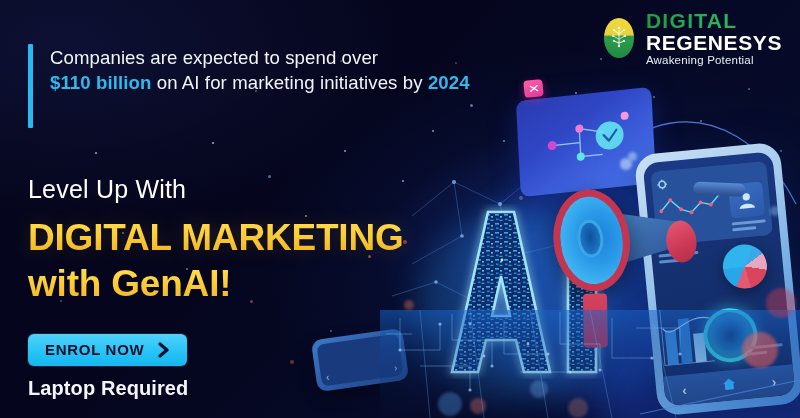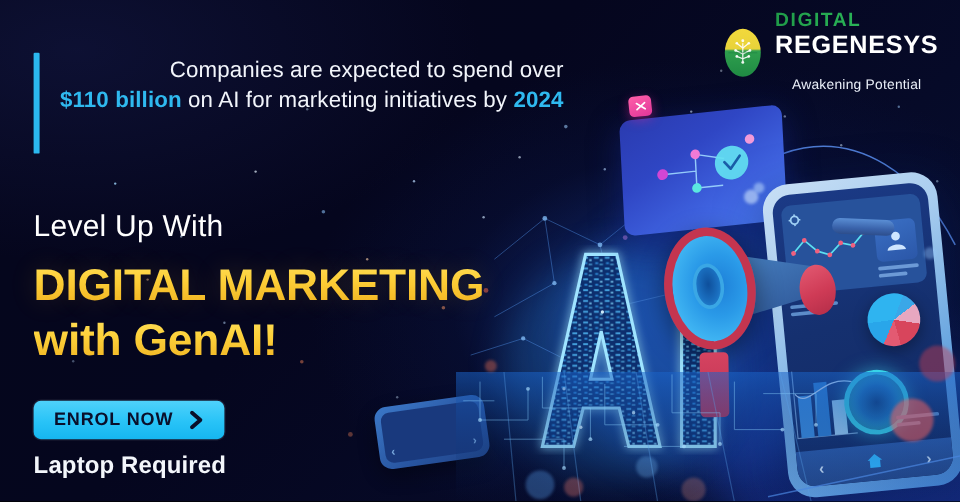--- a/index.html
+++ b/index.html
@@ -23,38 +23,38 @@
 
   
   .glow { position:absolute; border-radius:50%; filter:blur(14px); pointer-events:none; }
 
   
   .quote-wrap {
     position:absolute; left:28px; top:44px; width:560px;
     display:flex; gap:17px;
   }
   .cyan-bar { width:5px; height:84px; background:#2bb8ef; border-radius:1px; flex:none; }
-  .quote-lines { padding-top:1px;text-align:right; }
+  .quote-lines { padding-top:1px; }
   .q-line {
     font-size:18.6px; line-height:25px; color:#f2f5fb;
     font-weight:400; letter-spacing:.1px; white-space:nowrap;
   }
   .q-line.second { font-size:18.6px; }
   .q-strong { color:#2fb9ef; font-weight:700; }
   .q-src { margin-top:11px; font-size:11.8px; color:#e9edf6; font-weight:600; letter-spacing:.15px; }
 
   
   .logo { position:absolute; right:18px; top:10px; display:flex; align-items:center; gap:7px; }
   .logo-mark { width:40px; height:46px; flex:none; position:relative; }
   .logo-text { line-height:1; }
-  .lt1 { font-size:16px; font-weight:800; letter-spacing:1.3px; color:#1f9c4a;
+  .lt1 { font-size:21px; font-weight:800; letter-spacing:1.3px; color:#1f9c4a;
          background:linear-gradient(90deg,#1f9b48 0%,#2bb558 55%,#22a64e 100%);
          -webkit-background-clip:text; background-clip:text; -webkit-text-fill-color:transparent; }
   .lt2 { font-size:21px; font-weight:800; letter-spacing:.6px; color:#ffffff; margin-top:1px; }
-  .lt3 { font-size:11.5px; font-weight:400; letter-spacing:.2px; color:#e9eef7; margin-top:18px; text-align:center; }
+  .lt3 { font-size:11.5px; font-weight:400; letter-spacing:.2px; color:#e9eef7; margin-top:2px; text-align:left; }
 
   
   .headline { position:absolute; left:28px; top:176px; }
   .h-small { font-size:25px; color:#ffffff; font-weight:400; letter-spacing:.2px; line-height:1.1; }
   .h-big {
     font-size:37px; font-weight:800; letter-spacing:-.2px; line-height:1.16; margin-top:13px;
     background:linear-gradient(180deg,#ffe05c 0%,#fdd13b 40%,#eeae1e 100%);
     -webkit-background-clip:text; background-clip:text; -webkit-text-fill-color:transparent;
     text-shadow:0 0 22px rgba(250,190,40,.18);
   }

